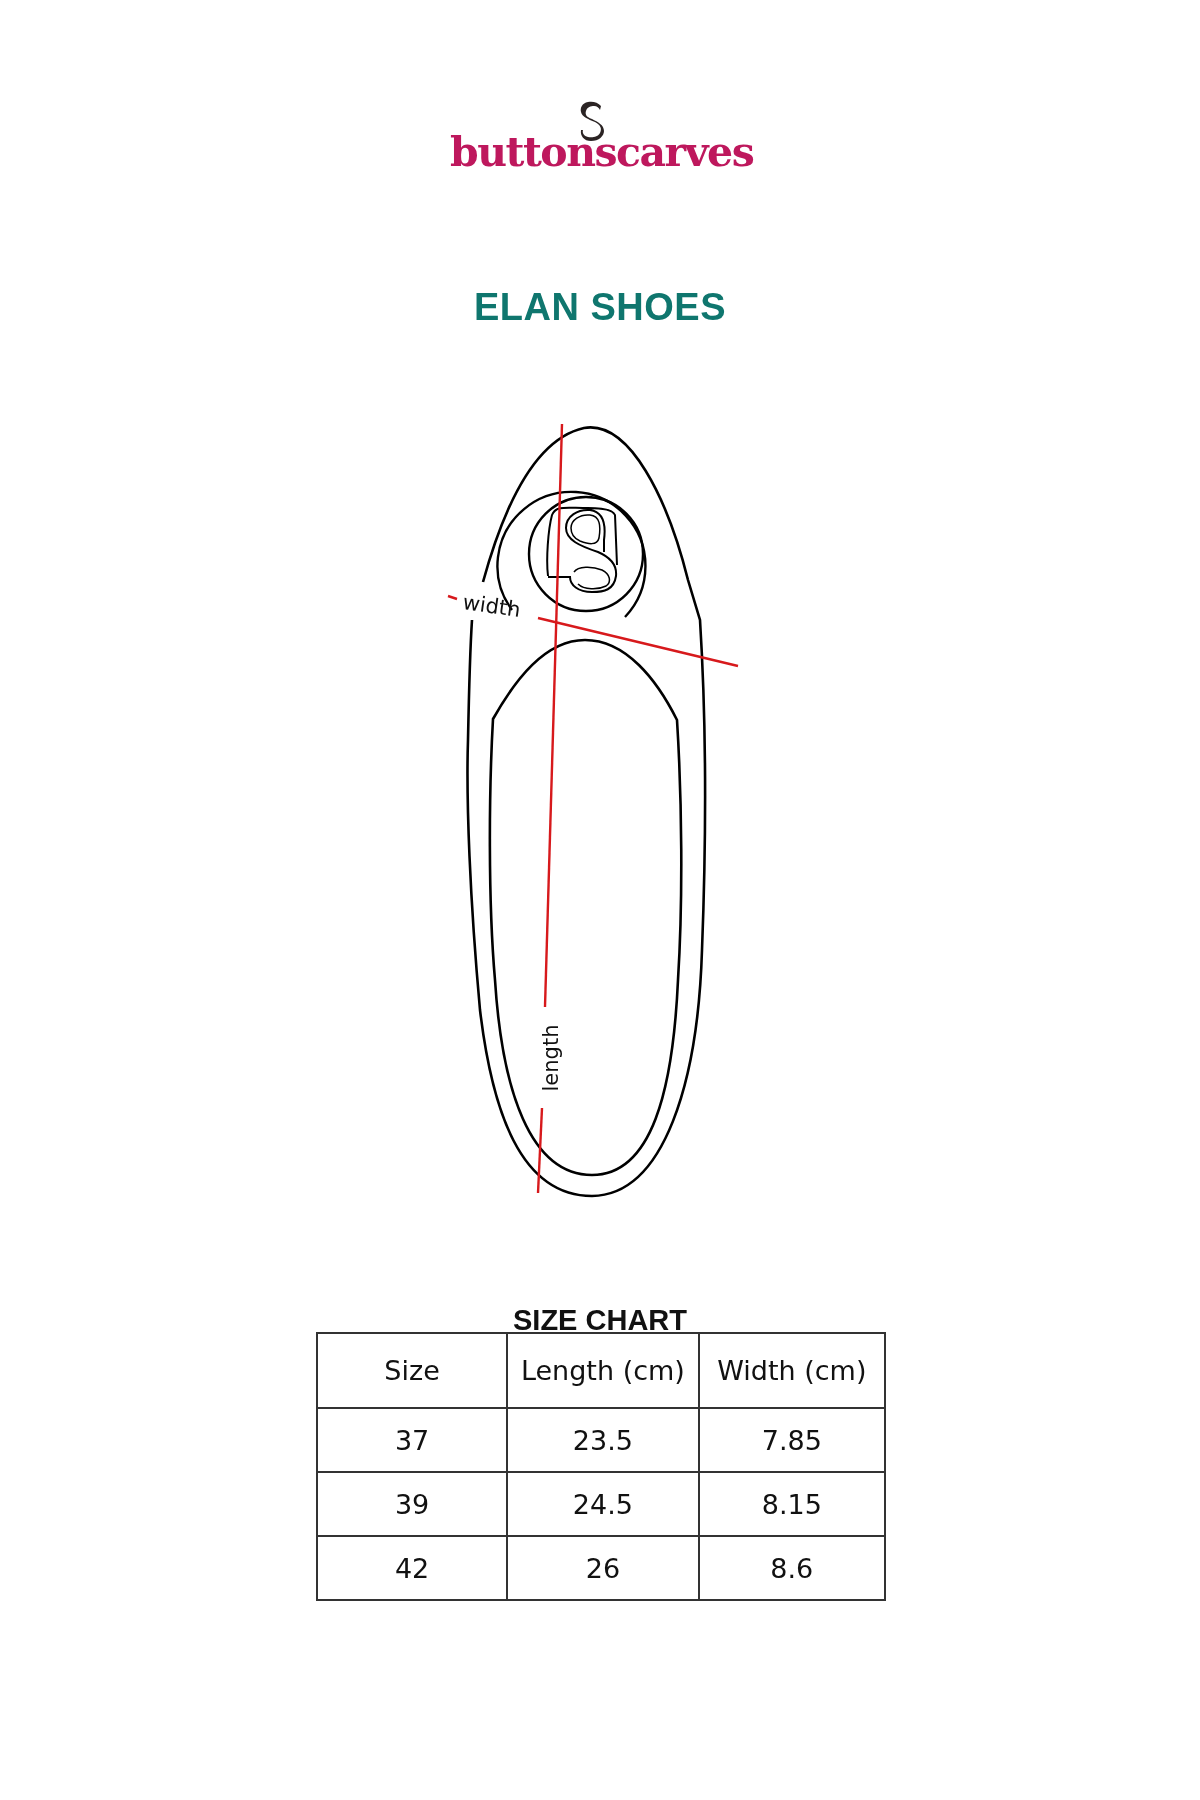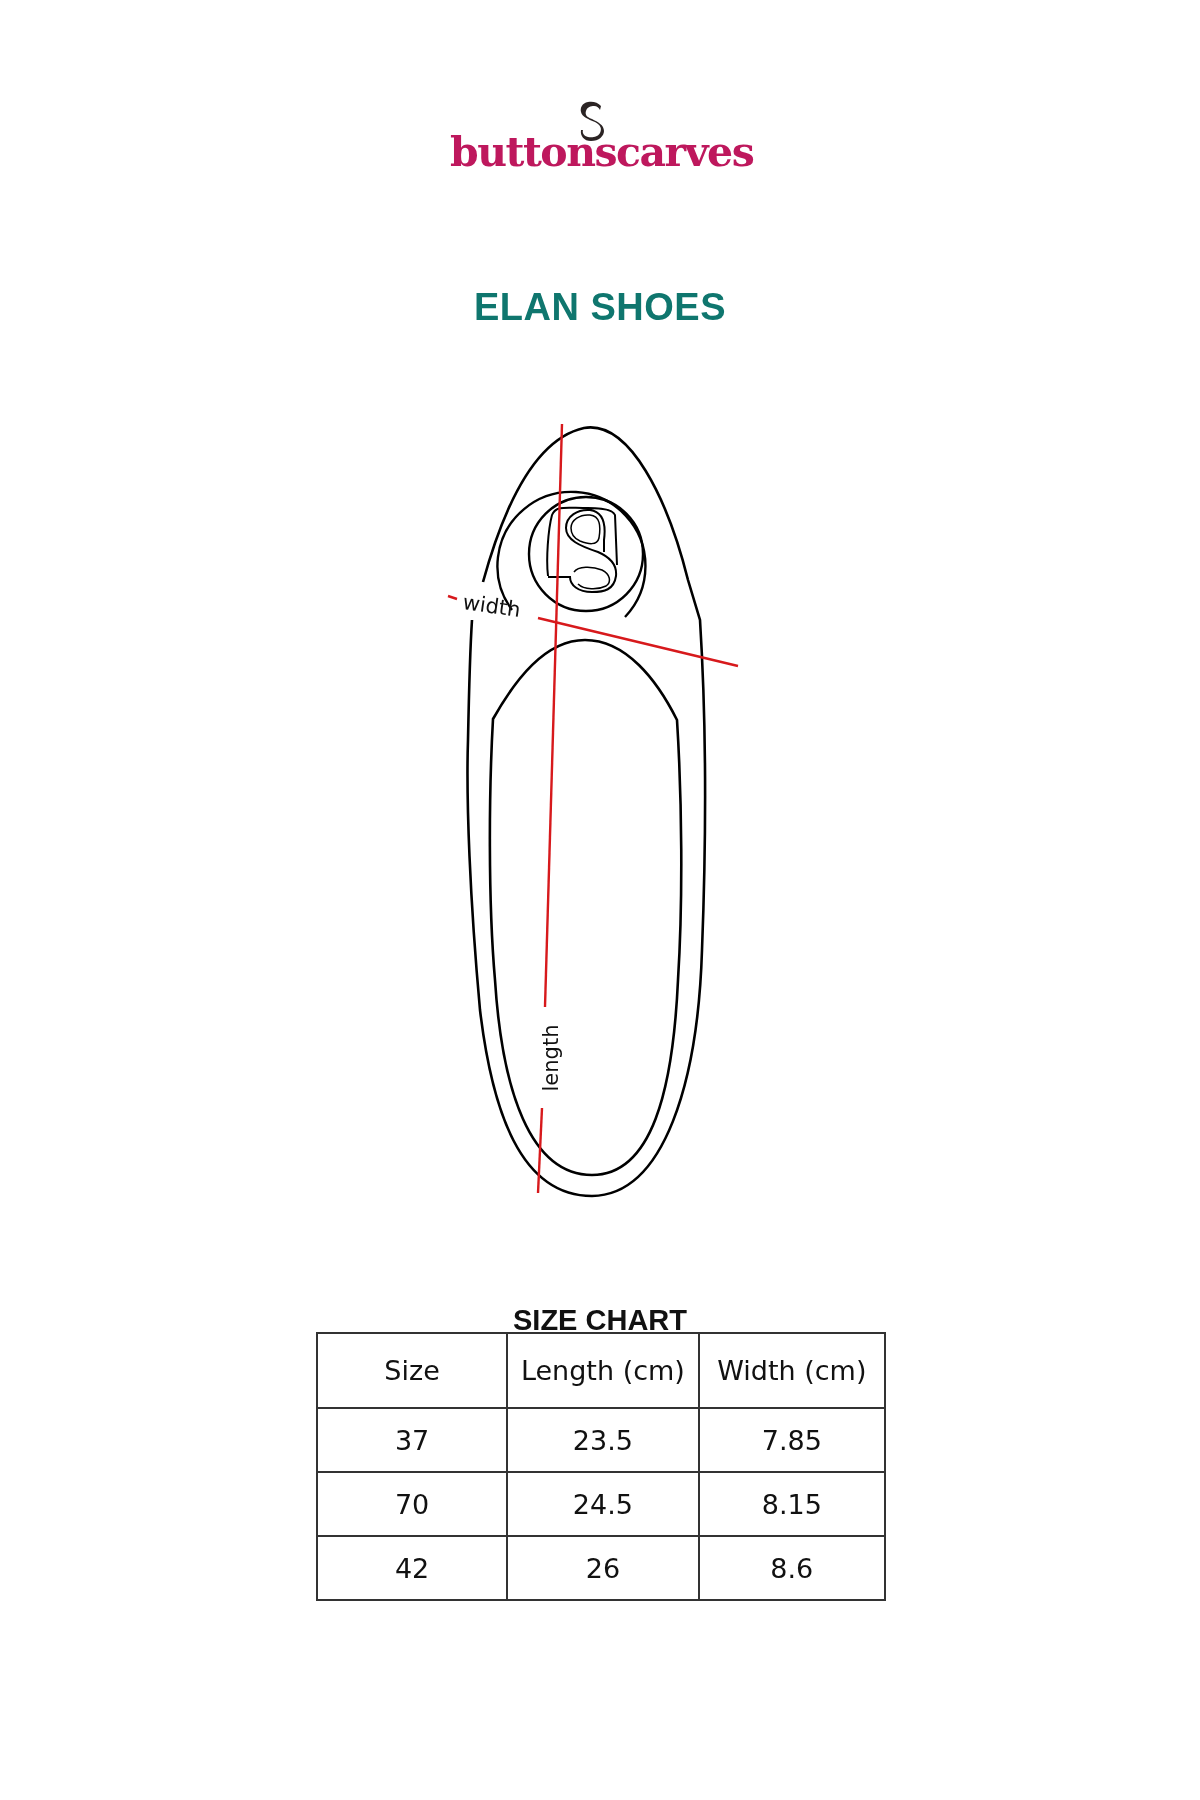--- a/index.html
+++ b/index.html
@@ -68,21 +68,21 @@
       <th>Width (cm)</th>
     </tr>
   </thead>
   <tbody>
     <tr>
       <td>37</td>
       <td>23.5</td>
       <td>7.85</td>
     </tr>
     <tr>
-      <td>70</td>
+      <td>39</td>
       <td>24.5</td>
       <td>8.15</td>
     </tr>
     <tr>
       <td>42</td>
       <td>26</td>
       <td>8.6</td>
     </tr>
   </tbody>
 </table>

